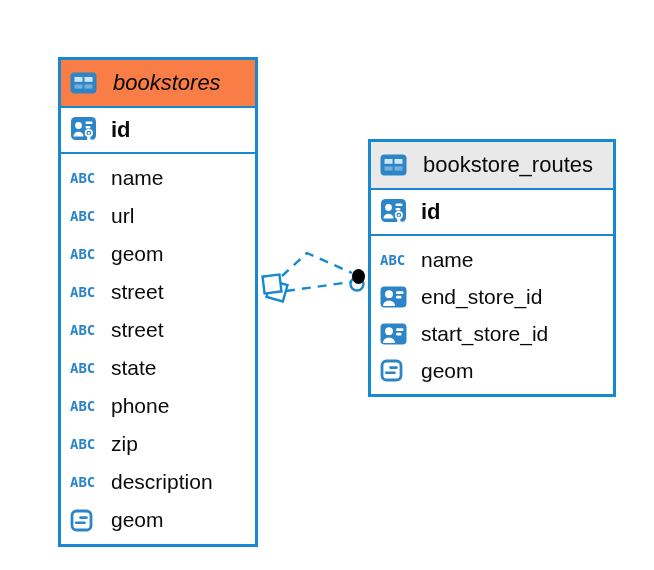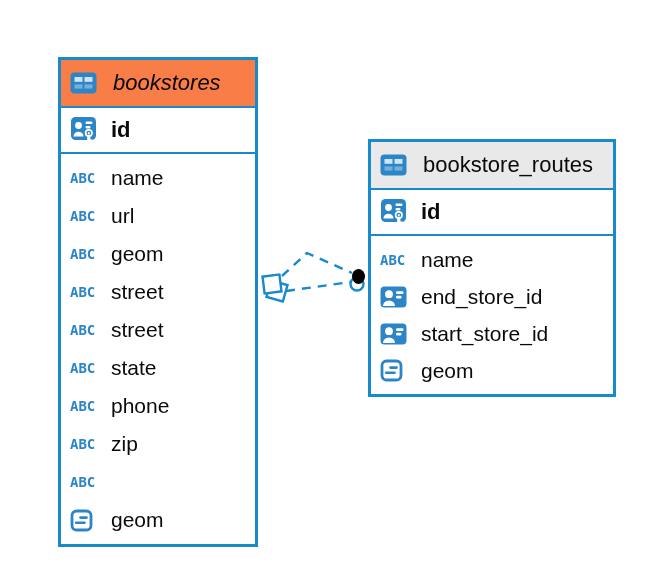--- a/index.html
+++ b/index.html
@@ -149,20 +149,21 @@
       <div class="col-row" data-interactable="true">
         <span class="icon-cell">
             <span class="abc" data-interactable="false">ABC</span>
           </span>
         <span class="name-cell" data-interactable="false">zip</span>
       </div>
       <div class="col-row" data-interactable="true">
         <span class="icon-cell">
             <span class="abc" data-interactable="false">ABC</span>
           </span>
+        <span class="name-cell" data-interactable="false">description</span>
       </div>
       <div class="col-row" data-interactable="true">
         <span class="icon-cell" data-interactable="false">
           <svg width="23" height="23" viewBox="0 0 23 23">
             <rect class="geom-box" x="2" y="2" width="19" height="19" rx="4.5"></rect>
             <line class="geom-dash" x1="10.5" y1="8.6" x2="16.5" y2="8.6"></line>
             <line class="geom-dash" x1="6.2" y1="13.8" x2="14.5" y2="13.8"></line>
           </svg>
         </span>
         <span class="name-cell" data-interactable="false">geom</span>

